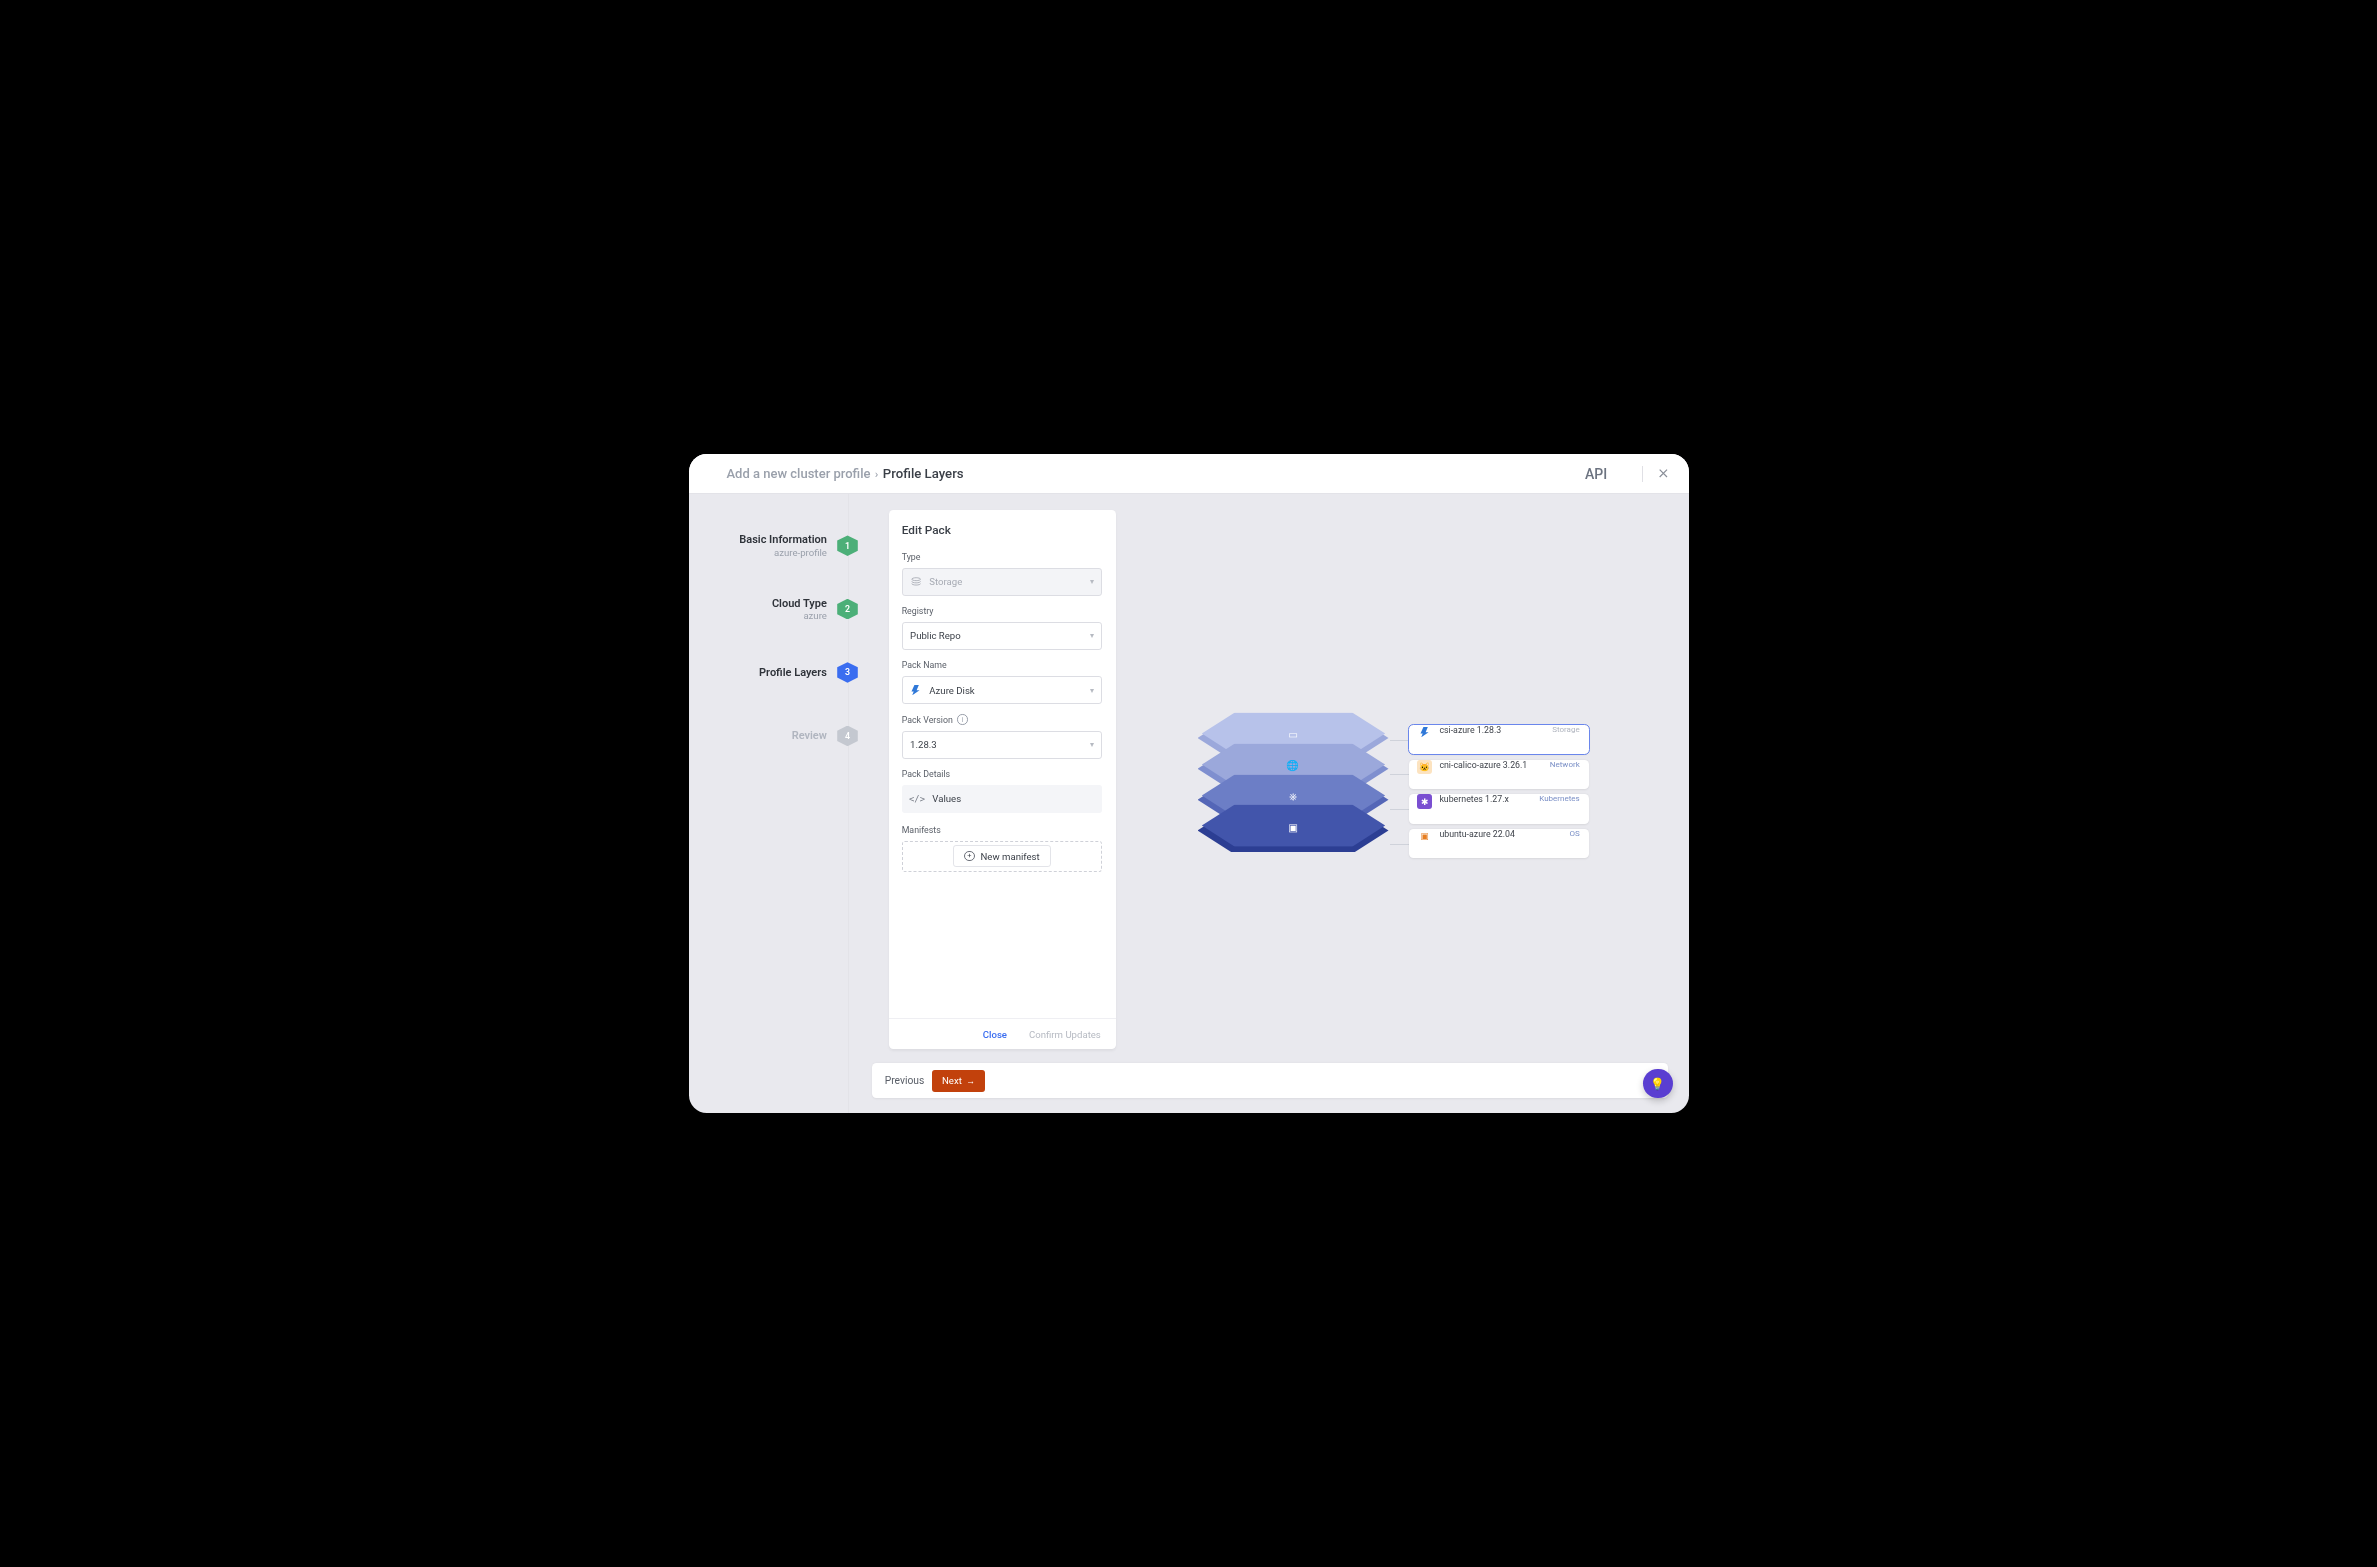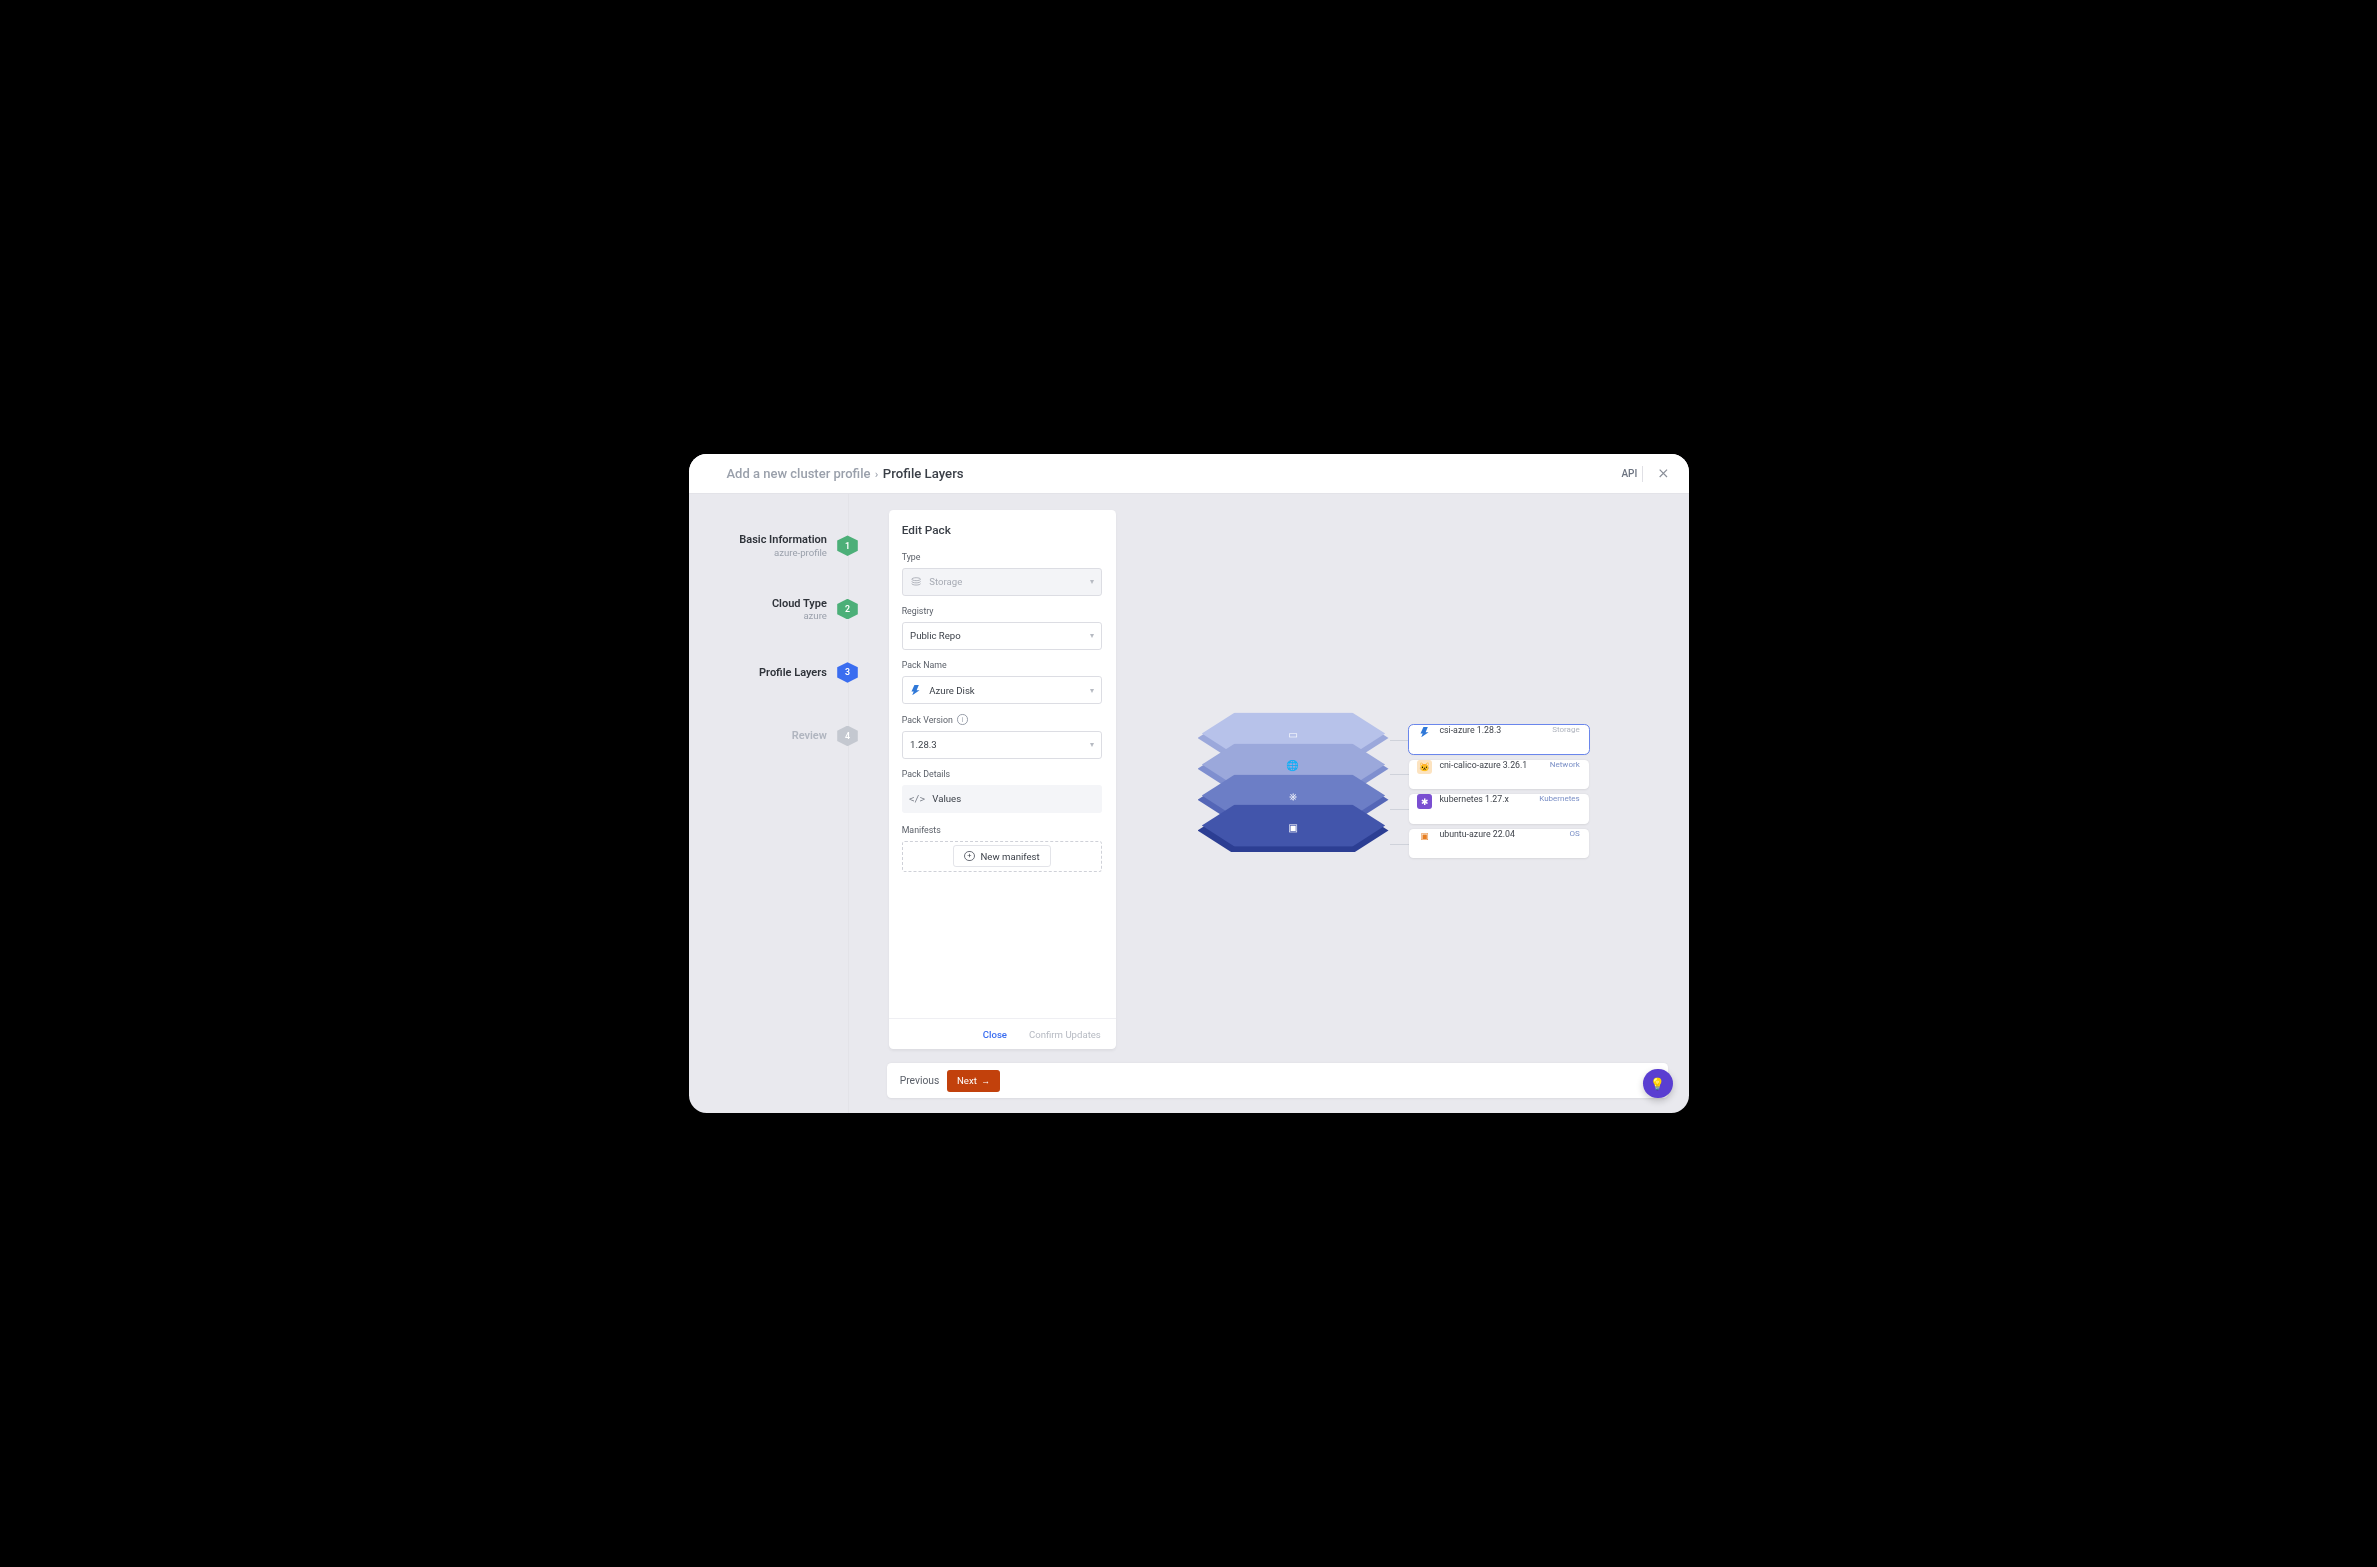--- a/index.html
+++ b/index.html
@@ -5,21 +5,21 @@
   * { box-sizing: border-box; margin: 0; padding: 0; font-family: -apple-system, BlinkMacSystemFont, "Segoe UI", Roboto, sans-serif; }
   body { background:#000; display:flex; align-items:center; justify-content:center; height:100vh; }
   .shell { width:1000px; height:659px; background:#e9e9ee; border-radius:17.7px; position:relative; overflow:hidden; }
 
   
   .header { height:40px; background:#fff; display:flex; align-items:center; padding:0 17.7px 0 38px; border-bottom:0.7px solid #e3e3e8; }
   .crumb-root { color:#9aa0ab; font-size:13px; font-weight:500; }
   .crumb-sep { color:#9aa0ab; margin:0 4.4px; font-size:11.8px; }
   .crumb-leaf { color:#3a3f47; font-size:13.2px; font-weight:500; }
   .header-spacer { flex:1; }
-  .api-link { color:#6c7380; font-size:10px; font-weight:500; margin-right:5px; cursor:pointer; }
+  .api-link { color:#6c7380; font-size:14px; font-weight:500; margin-right:35px; cursor:pointer; }
   .divider-v { width:0.7px; height:16px; background:#e0e0e5; margin-right:13.2px; }
   .close-x { width:14.7px; height:14.7px; cursor:pointer; color:#8a8f99; }
 
   
   .body { display:flex; height:calc(100% - 40px); }
   .steps-col { width:160px; position:relative; padding:37px 0; border-right:0.7px solid #e3e3e8;}
   .step { display:flex; align-items:center; justify-content:flex-end; padding:0 0 0 0; margin-bottom:34px; position:relative; height:29.4px;}
   .step-text { text-align:right; margin-right:20.6px; }
   .step-title { font-size:11px; font-weight:600; color:#2f333a; }
   .step-title.dim { color:#b0b5bf; }
@@ -69,21 +69,21 @@
   .card .name { font-size:8.8px; color:#3f434b; }
   .card .tag { margin-left:auto; font-size:8px; color:#9da8c0; }
   .card.sel .tag { color:#b0b5bf;}
   .connector { position:absolute; height:0.7px; background:#cfd2da; }
   .conn1{ left:274px; top:246px; width:19px;}
   .conn2{ left:274px; top:280px; width:19px;}
   .conn3{ left:274px; top:315px; width:19px;}
   .conn4{ left:274px; top:350px; width:19px;}
 
   
-  .bottombar { position:absolute; left:198px; right:20.6px; bottom:14.7px; height:35px; background:#fff; border-radius:4.4px; box-shadow:0 0.7px 2.2px rgba(0,0,0,.06); display:flex; align-items:center; padding:0 13.2px;}
+  .bottombar { position:absolute; left:183px; right:20.6px; bottom:14.7px; height:35px; background:#fff; border-radius:4.4px; box-shadow:0 0.7px 2.2px rgba(0,0,0,.06); display:flex; align-items:center; padding:0 13.2px;}
   .prev-link { font-size:10.3px; color:#5a5f68; background:none; border:none; cursor:pointer;}
   .next-btn { margin-left:7.4px; height:22px; background:#c2410c; color:#fff; border:none; border-radius:2.9px; padding:0 10.3px; font-size:9.6px; display:flex; align-items:center; gap:4.4px; cursor:pointer;}
   .arrow { font-size:8.8px;}
 
   
   .fab { position:absolute; right:16px; bottom:14.7px; width:29.4px; height:29.4px; border-radius:50%; background:#5a3ed1; display:flex; align-items:center; justify-content:center; color:#fff; cursor:pointer; box-shadow:0 2.9px 7.4px rgba(0,0,0,.2);}
 </style>
 </head>
 <body>
 

